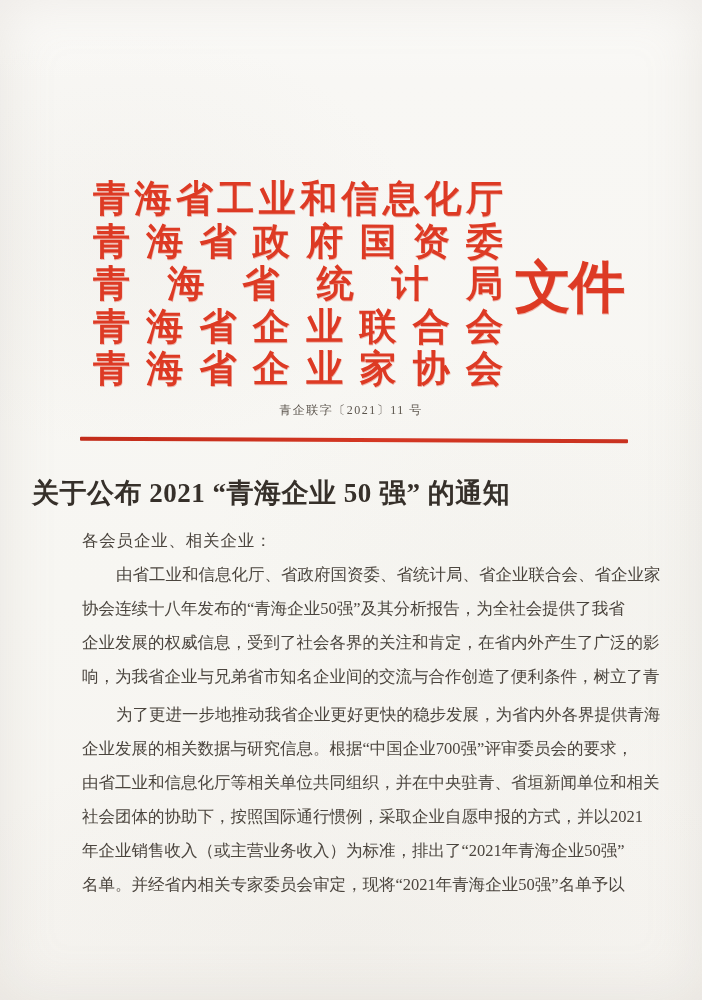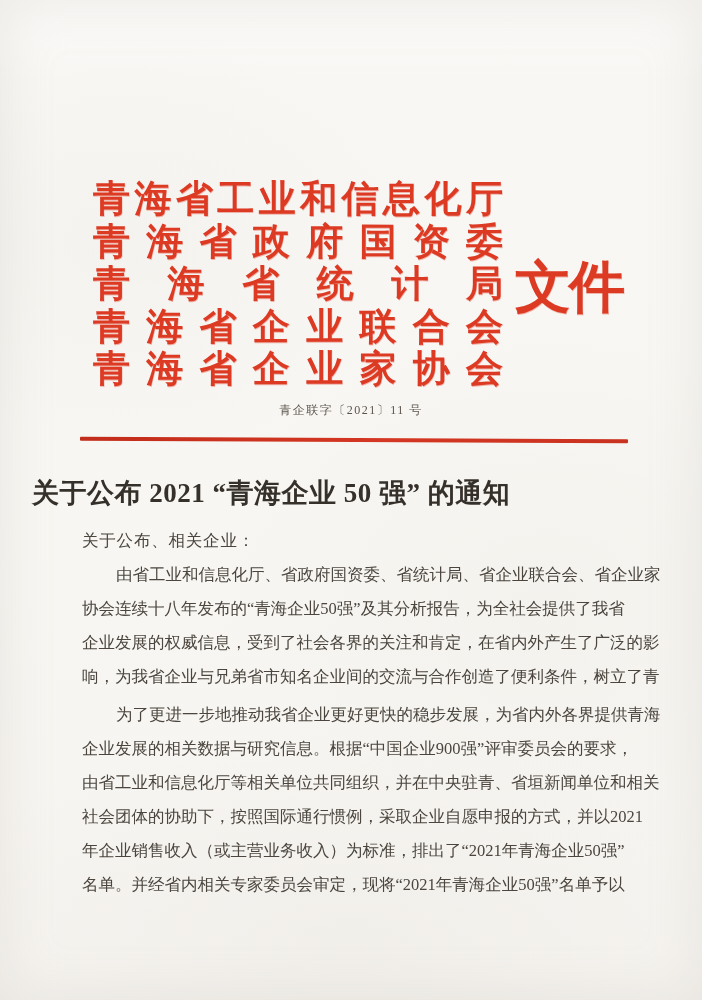--- a/index.html
+++ b/index.html
@@ -130,21 +130,21 @@
 
   <div class="doc-type">文件</div>
 
   <div class="doc-number">青企联字〔2021〕11 号</div>
 
   <div class="red-rule"></div>
 
   <h1 class="title">关于公布 2021 “青海企业 50 强” 的通知</h1>
 
   <div class="docbody">
-    <div class="bline plain">关于公布、相关企业：</div>
+    <div class="bline plain">各会员企业、相关企业：</div>
     <div id="paras">
         <div class="para">
           <div class="bline just first">
             <span>由</span>
             <span>省</span>
             <span>工</span>
             <span>业</span>
             <span>和</span>
             <span>信</span>
             <span>息</span>
@@ -338,21 +338,21 @@
             <span>信</span>
             <span>息</span>
             <span>。</span>
             <span>根</span>
             <span>据</span>
             <span>“</span>
             <span>中</span>
             <span>国</span>
             <span>企</span>
             <span>业</span>
-            <span> 900 </span>
+            <span> 700 </span>
             <span>强</span>
             <span>”</span>
             <span>评</span>
             <span>审</span>
             <span>委</span>
             <span>员</span>
             <span>会</span>
             <span>的</span>
             <span>要</span>
             <span>求</span>

